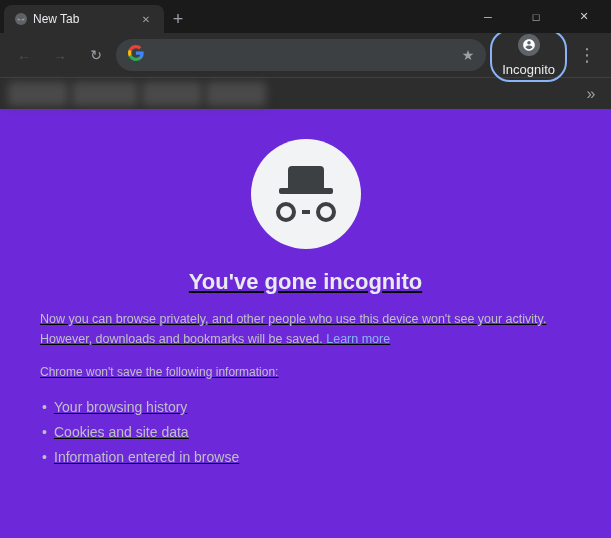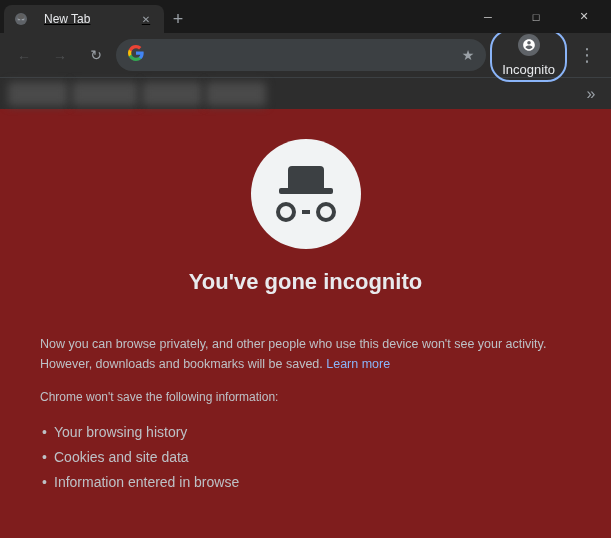--- a/index.html
+++ b/index.html
@@ -31,23 +31,22 @@
 
     .tab-active {
       display: flex;
       align-items: center;
       background: #2d2d2d;
       border-radius: 8px 8px 0 0;
       height: 28px;
       padding: 0 10px;
       min-width: 160px;
       max-width: 220px;
-      gap: 16px;
+      gap: 5px;
       position: relative;
-      text-decoration: underline;
     }
 
     .tab-favicon {
       width: 14px;
       height: 14px;
       display: flex;
       align-items: center;
       justify-content: center;
       color: #9aa0a6;
       font-size: 12px;
@@ -230,27 +229,28 @@
       height: 24px;
       display: flex;
       align-items: center;
       justify-content: center;
       color: #9aa0a6;
       cursor: pointer;
     }
 
     
     .main-content {
-      background: #7f1d1d;
+      background: #6d28d9;
       padding: 30px 40px 20px;
       display: flex;
       flex-direction: column;
       align-items: center;
       height: calc(538px - 33px - 44px - 32px);
       overflow-y: auto;
+      text-decoration: underline;
     }
 
     
     .incognito-avatar {
       width: 110px;
       height: 110px;
       background: #f1f3f4;
       border-radius: 50%;
       display: flex;
       align-items: center;
@@ -312,21 +312,20 @@
 
     
     .description {
       font-size: 12.5px;
       color: #bdc1c6;
       line-height: 1.6;
       text-align: left;
       width: 100%;
       max-width: 570px;
       margin-bottom: 16px;
-      margin-top: 25px;
     }
 
     .learn-more {
       color: #8ab4f8;
       text-decoration: none;
     }
 
     
     .info-columns {
       display: flex;

